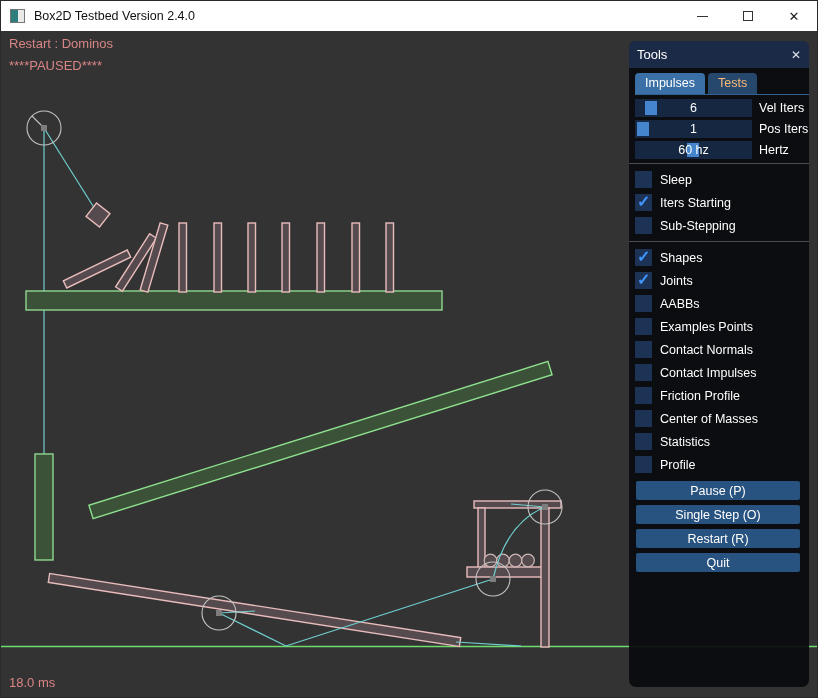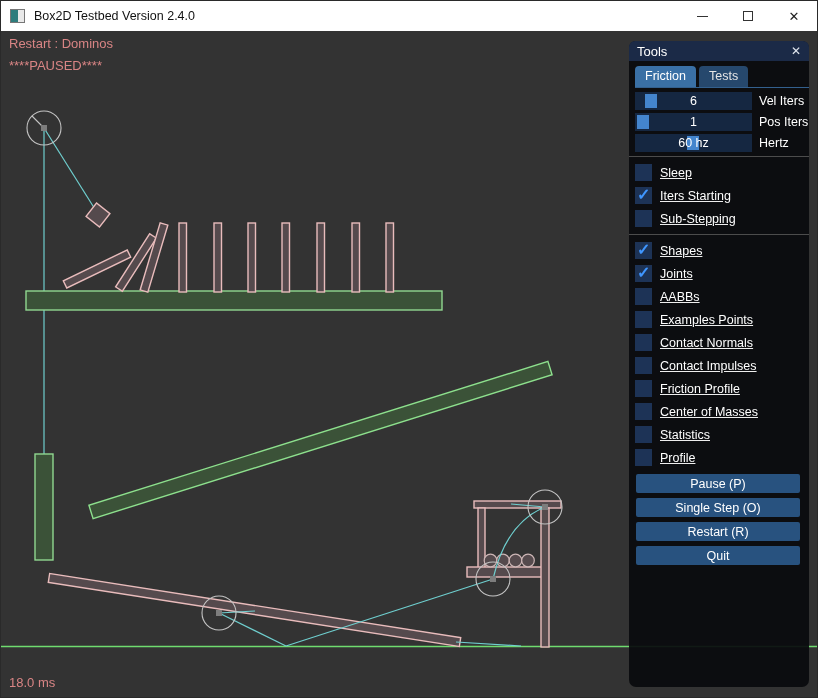--- a/index.html
+++ b/index.html
@@ -28,37 +28,37 @@
   .joint{stroke:var(--joint-teal);stroke-width:1.2;fill:none;}
   .body-circle{stroke:var(--circle-gray);stroke-width:1.1;fill:none;}
   .anchor{fill:var(--anchor-gray);}
   .ground{stroke:var(--ground-green);stroke-width:1.6;}
   .ball{fill:var(--pink-fill);stroke:var(--ball-outline);stroke-width:1.2;}
   .hud{position:absolute;left:8px;font-size:13px;color:var(--text-pink);z-index:2;}
   
   .panel{position:absolute;left:628px;top:40px;width:180px;height:646px;
          background:var(--panel-bg);border-radius:7px;z-index:20;
          color:#eee;font-size:12.5px;}
-  .panel-header{height:20px;background:var(--panel-header);border-radius:6px 6px 0 0;
+  .panel-header{height:27px;background:var(--panel-header);border-radius:6px 6px 0 0;
                 display:flex;align-items:center;padding:0 8px;text-align:center;}
   .panel-title{font-size:13px;color:#fff;}
   .panel-close{margin-left:auto;color:#dfe5ee;font-size:12px;cursor:default;}
   .tabbar{display:flex;gap:3px;margin:5px 0 0 6px;border-bottom:1px solid #33608e;}
-  .tab{padding:3px 10px 4px;border-radius:4px 4px 0 0;background:var(--tab-inactive);color:#e5e5e5;cursor:default;}
+  .tab{padding:3px 10px 4px;border-radius:4px 4px 0 0;background:var(--tab-inactive);color:#fdba74;cursor:default;}
   .tab.on{background:var(--tab-active);color:#fff;}
   .sliders{margin-top:4px;}
   .slider-row{display:flex;align-items:center;height:18px;margin:0 0 3px 6px;}
   .track{position:relative;width:117px;height:18px;background:var(--slider-track);}
   .handle{position:absolute;top:2px;width:12px;height:14px;background:var(--slider-handle);z-index:1;}
   .track.h0 .handle{left:10px;} .track.h1 .handle{left:2px;} .track.h2 .handle{left:52px;}
   .slider-value{position:absolute;left:0;top:0;width:100%;height:100%;display:flex;
                 align-items:center;justify-content:center;color:#fff;z-index:2;}
   .slider-label{margin-left:7px;color:#fff;}
   .sep{border-top:1px solid #4c4c4c;margin:4px 0;}
-  .cb-row{display:flex;align-items:center;height:23px;margin-left:6px;cursor:default;text-decoration:underline;}
+  .cb-row{display:flex;align-items:center;height:23px;margin-left:6px;cursor:default;}
   .cb-box{position:relative;width:17px;height:17px;background:var(--checkbox-bg);flex:none;}
   .cb-row.on .cb-box::after{content:"\2713";position:absolute;left:2px;top:-2px;
        color:var(--check-color);font-size:16px;font-weight:bold;}
   .cb-label{margin-left:8px;color:#fff;}
   .panel-buttons{margin-top:5px;}
   .pbtn{height:19px;margin:0 9px 5px 7px;background:var(--button-bg);color:#fff;
         display:flex;align-items:center;justify-content:center;border-radius:2px;cursor:default;}
 </style>
 </head>
 <body>
@@ -143,21 +143,21 @@
     </div>
   </div>
 
   <div class="panel">
     <div class="panel-header">
       <span class="panel-title">Tools</span>
       <span class="panel-close">✕</span>
     </div>
 
     <div class="tabbar">
-      <div class="tab on">Friction</div>
+      <div class="tab on">Impulses</div>
       <div class="tab">Tests</div>
     </div>
 
     <div class="sliders">
       <div class="slider-row">
         <div class="track h0">
           <div class="handle"></div>
           <div class="slider-value">6</div>
         </div>
         <span class="slider-label">Vel Iters</span>

